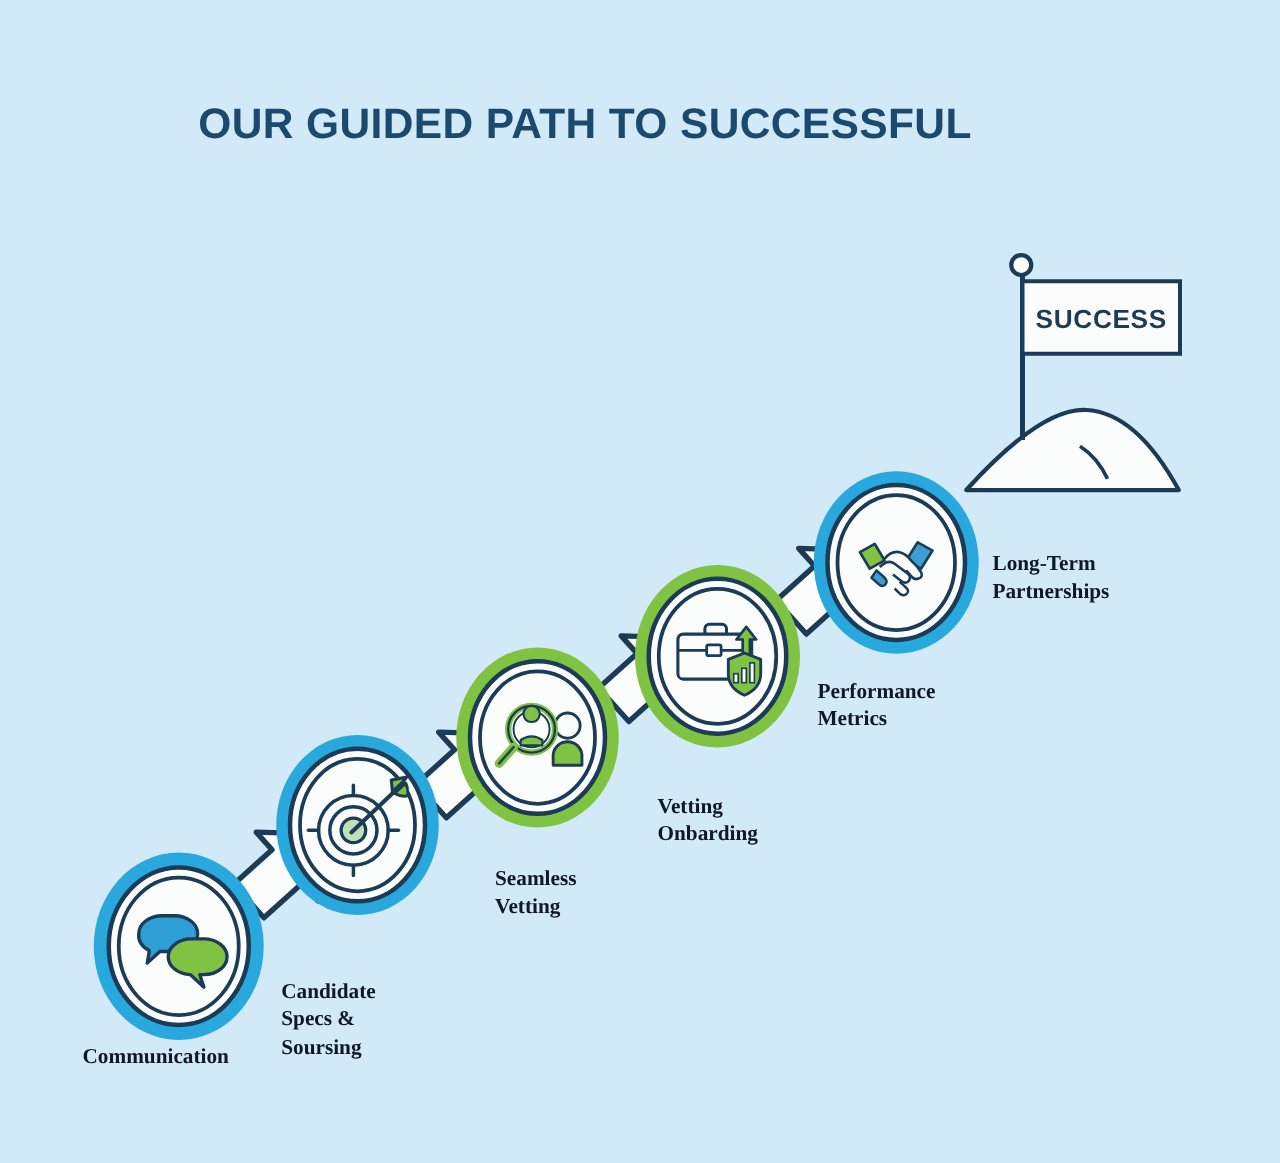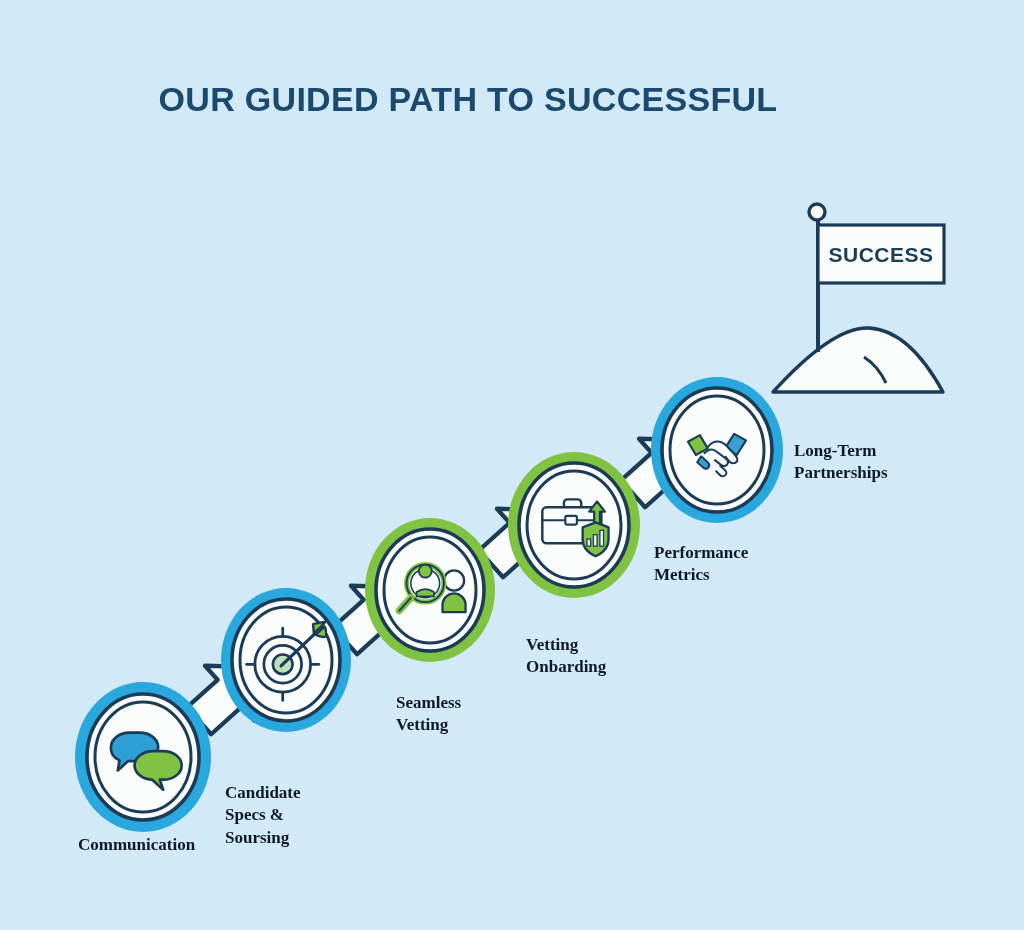--- a/index.html
+++ b/index.html
@@ -177,21 +177,21 @@
     </g>
 
     <g>
       <ellipse cx="717" cy="450" rx="66" ry="73" fill="#29a8dd"></ellipse>
       <ellipse cx="717" cy="450" rx="55" ry="62" fill="#fbfdfd" stroke="#1b3b57" stroke-width="3.6"></ellipse>
       <ellipse cx="717" cy="450" rx="47" ry="54" fill="#fbfdfd" stroke="#1b3b57" stroke-width="3"></ellipse>
       <use href="#ic-handshake" x="675" y="418" width="84" height="66"></use>
     </g>
   </svg>
 
-  <div class="step-label" style="left:66px; top:834px;margin-left:12px;">Communication</div>
+  <div class="step-label" style="left:66px; top:834px;">Communication</div>
 
   <div class="step-label" style="left:225px; top:742px;margin-top:40px;">Candidate
 Specs &amp;
 Soursing</div>
 
   <div class="step-label" style="left:396px; top:692px;">Seamless
 Vetting</div>
 
   <div class="step-label" style="left:526px; top:634px;">Vetting
 Onbarding</div>

